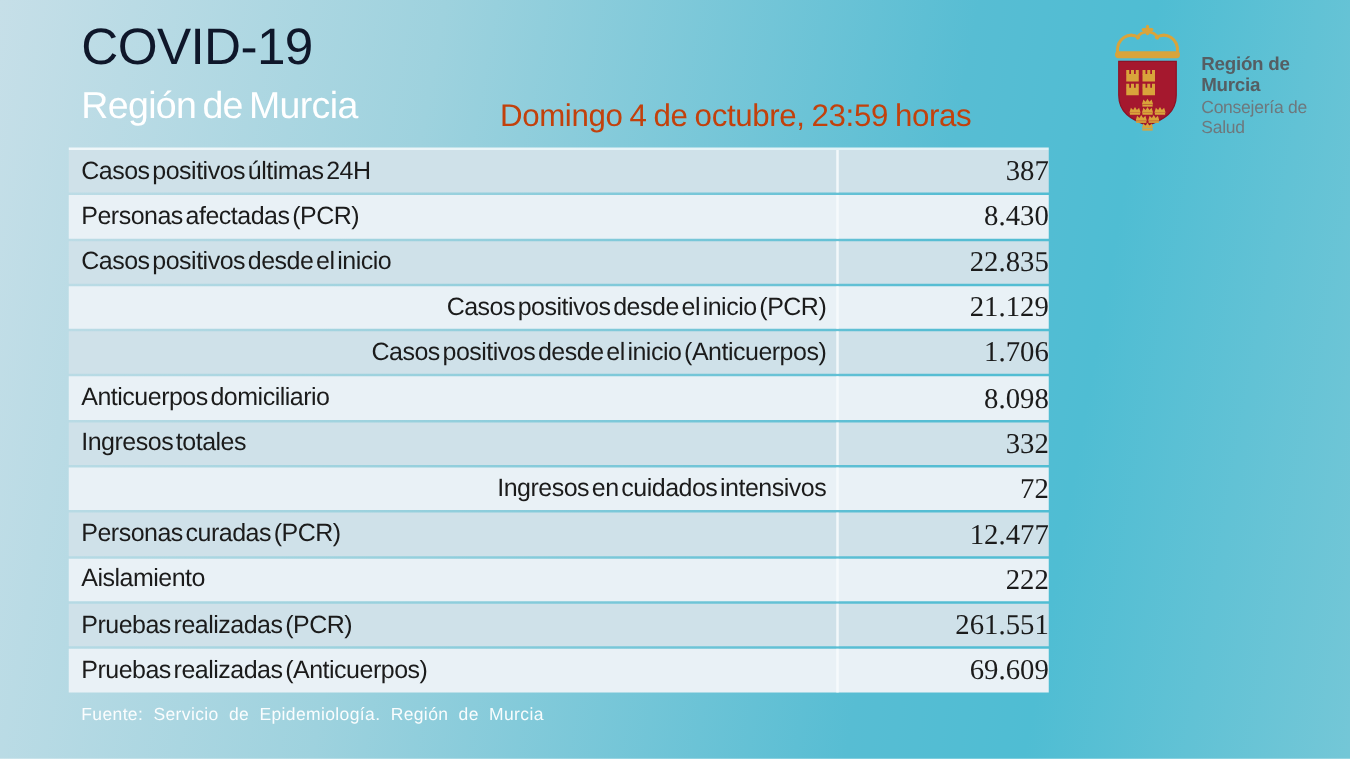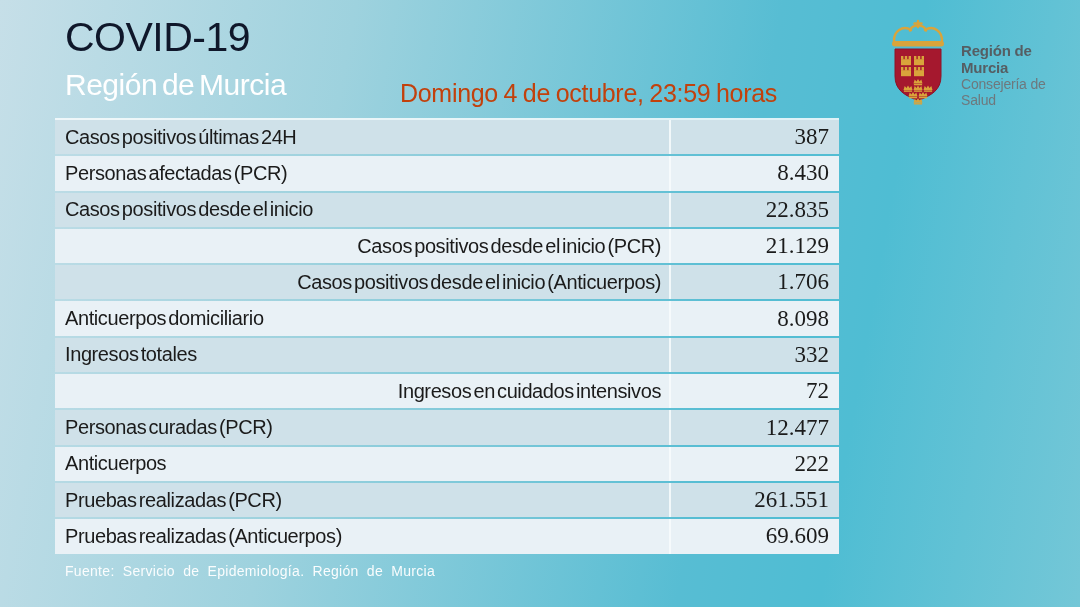--- a/index.html
+++ b/index.html
@@ -51,21 +51,20 @@
   .row:nth-child(even) { background: #e9f1f6; }
   .cell-label {
     flex: 1; display: flex; align-items: center;
     padding-left: 10px; padding-right: 8px;
     font-size: 20px; letter-spacing: -0.4px; word-spacing: -3px;
     color: #1b1b1b;
   }
   .row.indent .cell-label { justify-content: flex-end; }
   .cell-value {
     width: 170px; display: flex; align-items: center; justify-content: flex-end;
-    padding-right: 10px;
     border-left: 2px solid rgba(248,252,253,0.85);
     font-family: "Liberation Serif", serif;
     font-size: 23px; color: #1b1b1b;
   }
 
   
   .footer {
     position: absolute; left: 65px; top: 563px;
     font-size: 14px; color: rgba(255,255,255,0.95);
     letter-spacing: 0.3px; word-spacing: 4px;
@@ -165,21 +164,21 @@
     <div class="cell-label">Ingresos en cuidados intensivos</div>
     <div class="cell-value">72</div>
   </div>
 
   <div class="row">
     <div class="cell-label">Personas curadas (PCR)</div>
     <div class="cell-value">12.477</div>
   </div>
 
   <div class="row">
-    <div class="cell-label">Anticuerpos</div>
+    <div class="cell-label">Aislamiento</div>
     <div class="cell-value">222</div>
   </div>
 
   <div class="row">
     <div class="cell-label">Pruebas realizadas (PCR)</div>
     <div class="cell-value">261.551</div>
   </div>
 
   <div class="row">
     <div class="cell-label">Pruebas realizadas (Anticuerpos)</div>

